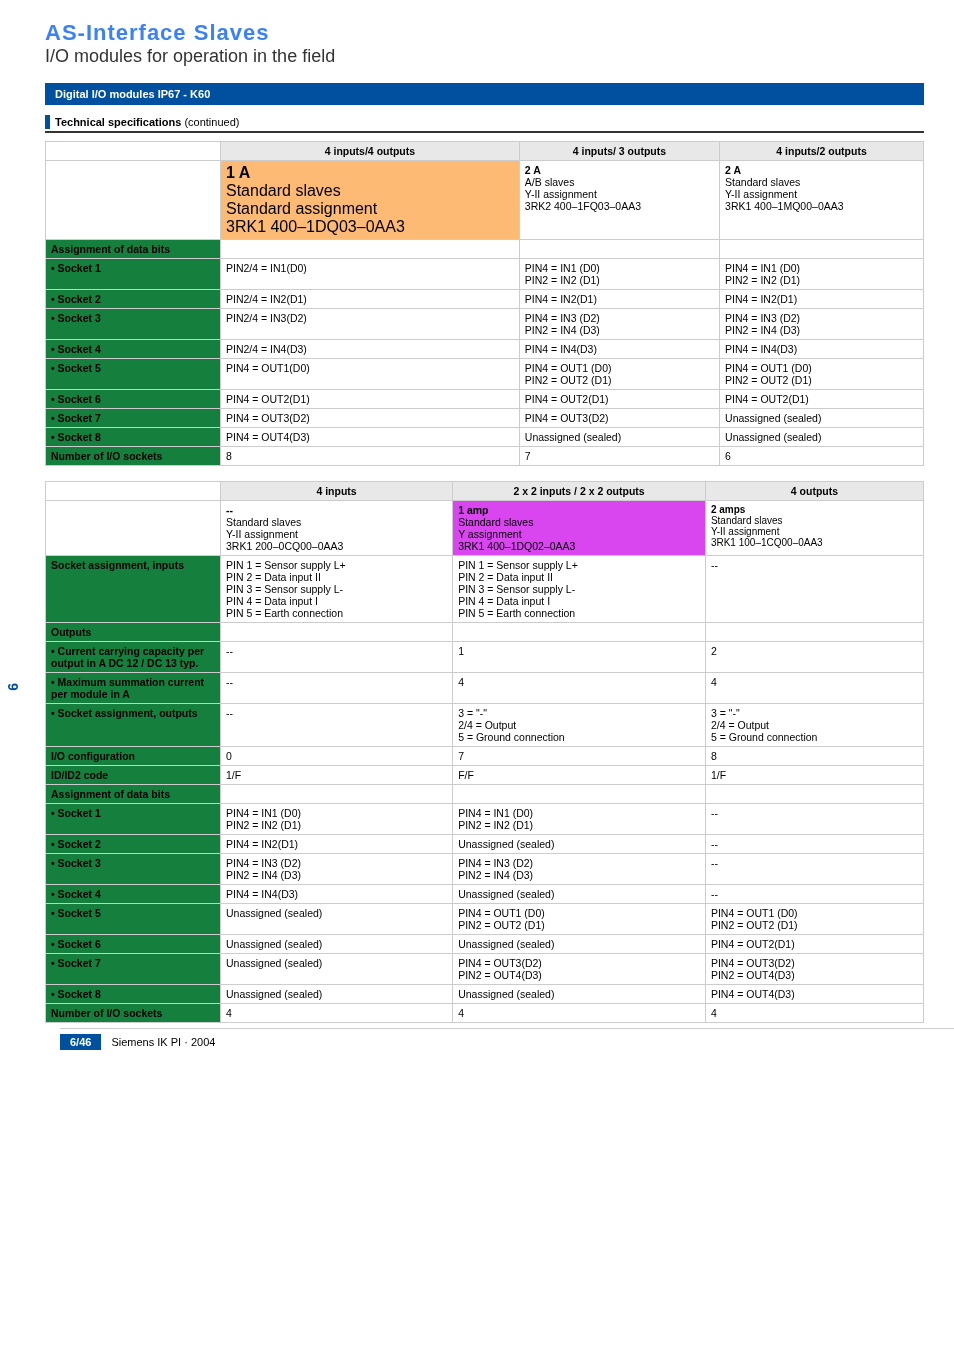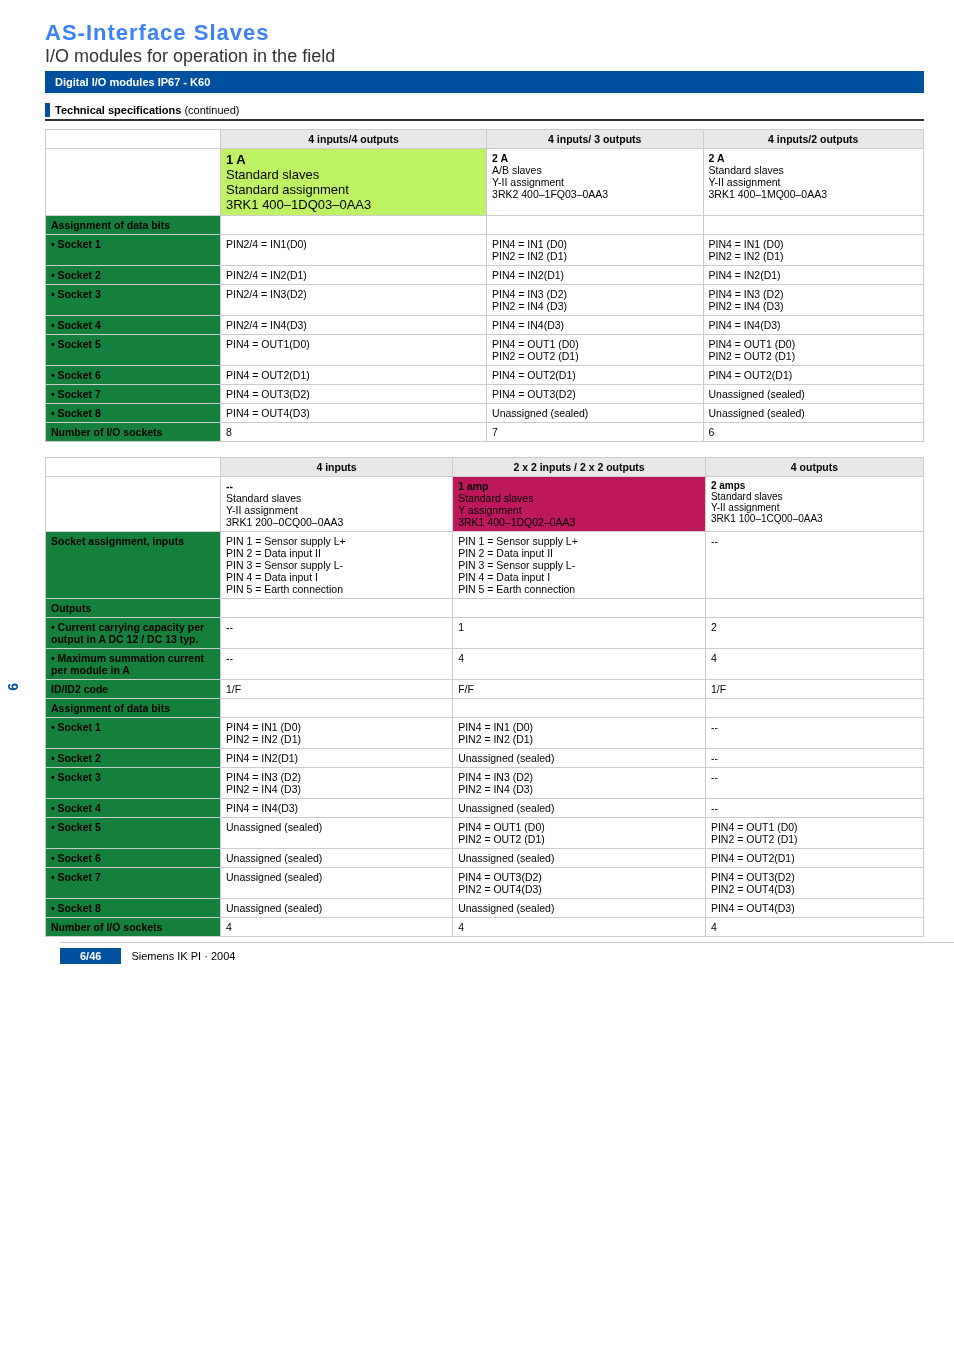--- a/index.html
+++ b/index.html
@@ -18,21 +18,21 @@
     .header-title {
       font-size: 22px;
       font-weight: bold;
       color: #3b82f6;
       letter-spacing: 1px;
     }
     .header-subtitle {
       font-size: 18px;
       font-weight: normal;
       color: #333;
-      margin-bottom: 4px;
+      margin-bottom: 16px;
     }
     .blue-bar {
       background-color: #0050a0;
       color: #fff;
       font-size: 11px;
       font-weight: bold;
       padding: 5px 10px;
       margin-bottom: 10px;
     }
     .section-header {
@@ -88,21 +88,21 @@
       right: 30px;
       display: flex;
       align-items: center;
       font-size: 11px;
       border-top: 1px solid #ccc;
       padding-top: 5px;
     }
     .footer-num {
       background: #0050a0;
       color: #fff;
-      padding: 2px 20px;
+      padding: 2px 10px;
       font-weight: bold;
       margin-right: 10px;
     }
     .main-content {
       margin-left: 15px;
     }
   </style>
 </head>
 <body>
 
@@ -128,21 +128,21 @@
     <table>
       <thead>
         <tr>
           <th style="width:175px; background:#fff; border:1px solid #ccc;"></th>
           <th>4 inputs/4 outputs</th>
           <th>4 inputs/ 3 outputs</th>
           <th>4 inputs/2 outputs</th>
         </tr>
         <tr>
           <td style="background:#fff; border:1px solid #ccc;"></td>
-          <td style="font-size:13px; background:#bef264;">
+          <td style="font-size:16px; background:#fdba74;">
             <strong>1 A</strong><br>
             <span>Standard slaves</span><br>
             <span>Standard assignment</span><br>
             <span>3RK1 400–1DQ03–0AA3</span>
           </td>
           <td style="font-size:10.5px; background:#fff;">
             <strong>2 A</strong><br>
             <span>A/B slaves</span><br>
             <span>Y-II assignment</span><br>
             <span>3RK2 400–1FQ03–0AA3</span>
@@ -229,21 +229,21 @@
           <th>4 outputs</th>
         </tr>
         <tr>
           <td style="background:#fff; border:1px solid #ccc;"></td>
           <td style="font-size:10.5px; background:#fff;">
             <strong>--</strong><br>
             <span>Standard slaves</span><br>
             <span>Y-II assignment</span><br>
             <span>3RK1 200–0CQ00–0AA3</span>
           </td>
-          <td style="font-size:10.5px; background:#be185d;">
+          <td style="font-size:10.5px; background:#d946ef;">
             <strong>1 amp</strong><br>
             <span>Standard slaves</span><br>
             <span>Y assignment</span><br>
             <span>3RK1 400–1DQ02–0AA3</span>
           </td>
           <td style="font-size:10px; background:#fff;">
             <strong>2 amps</strong><br>
             <span>Standard slaves</span><br>
             <span>Y-II assignment</span><br>
             <span>3RK1 100–1CQ00–0AA3</span>
@@ -267,20 +267,32 @@
           <td class="col-label">• Current carrying capacity per output in A DC 12 / DC 13 typ.</td>
           <td>--</td>
           <td>1</td>
           <td>2</td>
         </tr>
         <tr>
           <td class="col-label">• Maximum summation current per module in A</td>
           <td>--</td>
           <td>4</td>
           <td>4</td>
+        </tr>
+        <tr>
+          <td class="col-label">• Socket assignment, outputs</td>
+          <td>--</td>
+          <td>3 = "-"<br>2/4 = Output<br>5 = Ground connection</td>
+          <td>3 = "-"<br>2/4 = Output<br>5 = Ground connection</td>
+        </tr>
+        <tr>
+          <td class="col-label">I/O configuration</td>
+          <td>0</td>
+          <td>7</td>
+          <td>8</td>
         </tr>
         <tr>
           <td class="col-label">ID/ID2 code</td>
           <td>1/F</td>
           <td>F/F</td>
           <td>1/F</td>
         </tr>
         <tr>
           <td class="col-label">Assignment of data bits</td>
           <td></td>

